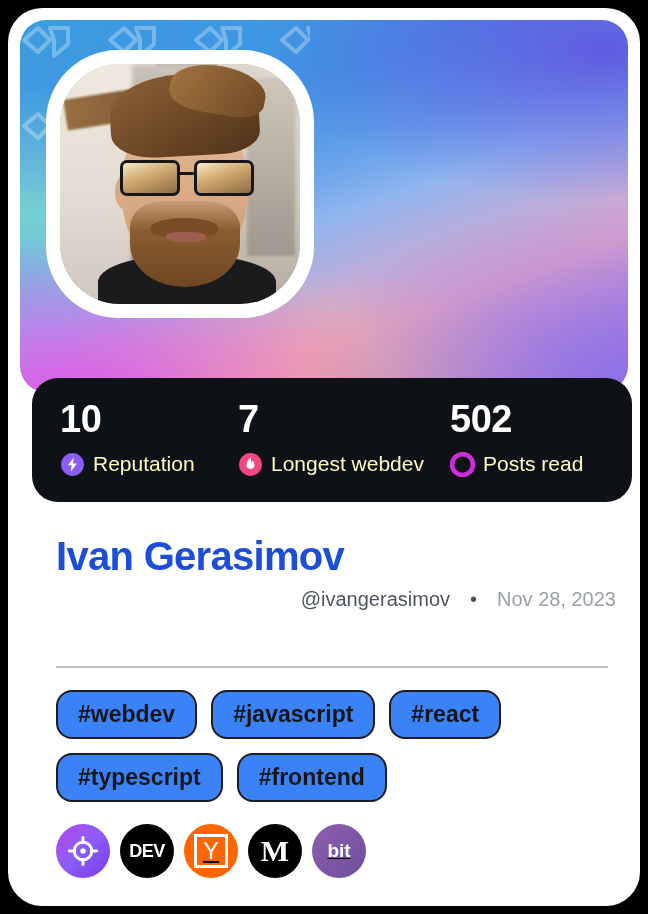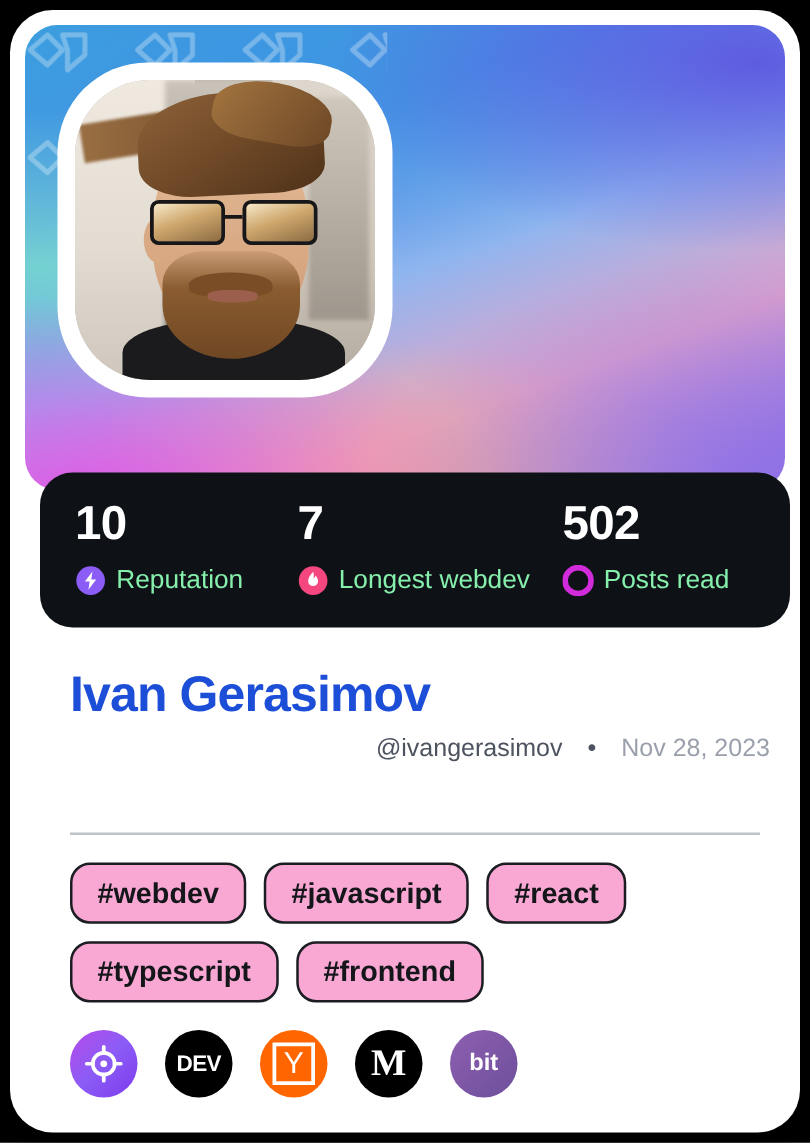--- a/index.html
+++ b/index.html
@@ -114,21 +114,21 @@
   }
   .stat { padding-top:22px; }
   .stat.s0 { width:178px; }
   .stat.s1 { width:212px; }
   .stat.s2 { flex:1; }
   .stat-value {
     color:#ffffff; font-size:38px; font-weight:700;
     line-height:1.05; letter-spacing:-.5px;
   }
   .stat-row { display:flex; align-items:center; gap:8px; margin-top:12px; }
-  .stat-label { color:#86efac; font-size:21px; }
+  .stat-label { color:#fef9c3; font-size:21px; }
   .sicon { width:25px; height:25px; flex:none; }
 
   
   .identity { position:absolute; left:48px; top:526px; width:560px; }
   .name {
     color:#1d4ed8; font-size:40px; font-weight:700; letter-spacing:-.7px;
   }
   .sub { margin-top:9px; font-size:20px; display:flex; gap:20px; align-items:baseline;justify-content:flex-end; }
   .handle { color:#4c535f; }
   .dot { color:#4c535f; }
@@ -142,27 +142,27 @@
   
   .tags {
     position:absolute; left:48px; top:682px; width:560px;
     display:flex; flex-wrap:wrap; gap:14px;
   }
   .tag {
     border:2px solid #1b1d22;
     border-radius:16px;
     padding:9px 20px;
     font-size:23px; font-weight:700; color:#14161a;
-    background:#f9a8d4; white-space:nowrap;
+    background:#3b82f6; white-space:nowrap;
   }
 
   
   .socials {
     position:absolute; left:48px; top:816px;
-    display:flex; gap:22px; align-items:center;
+    display:flex; gap:10px; align-items:center;text-decoration:underline;
   }
   .soc {
     width:54px; height:54px; border-radius:50%;
     display:flex; align-items:center; justify-content:center;
     overflow:hidden; position:relative;
   }
   .soc-target { background:linear-gradient(135deg,#b44bea 0%, #8b5cf6 50%, #7c3aed 100%); }
   .soc-dev   { background:#000000; }
   .soc-yc    { background:#ff6600; }
   .soc-medium{ background:#000000; }

